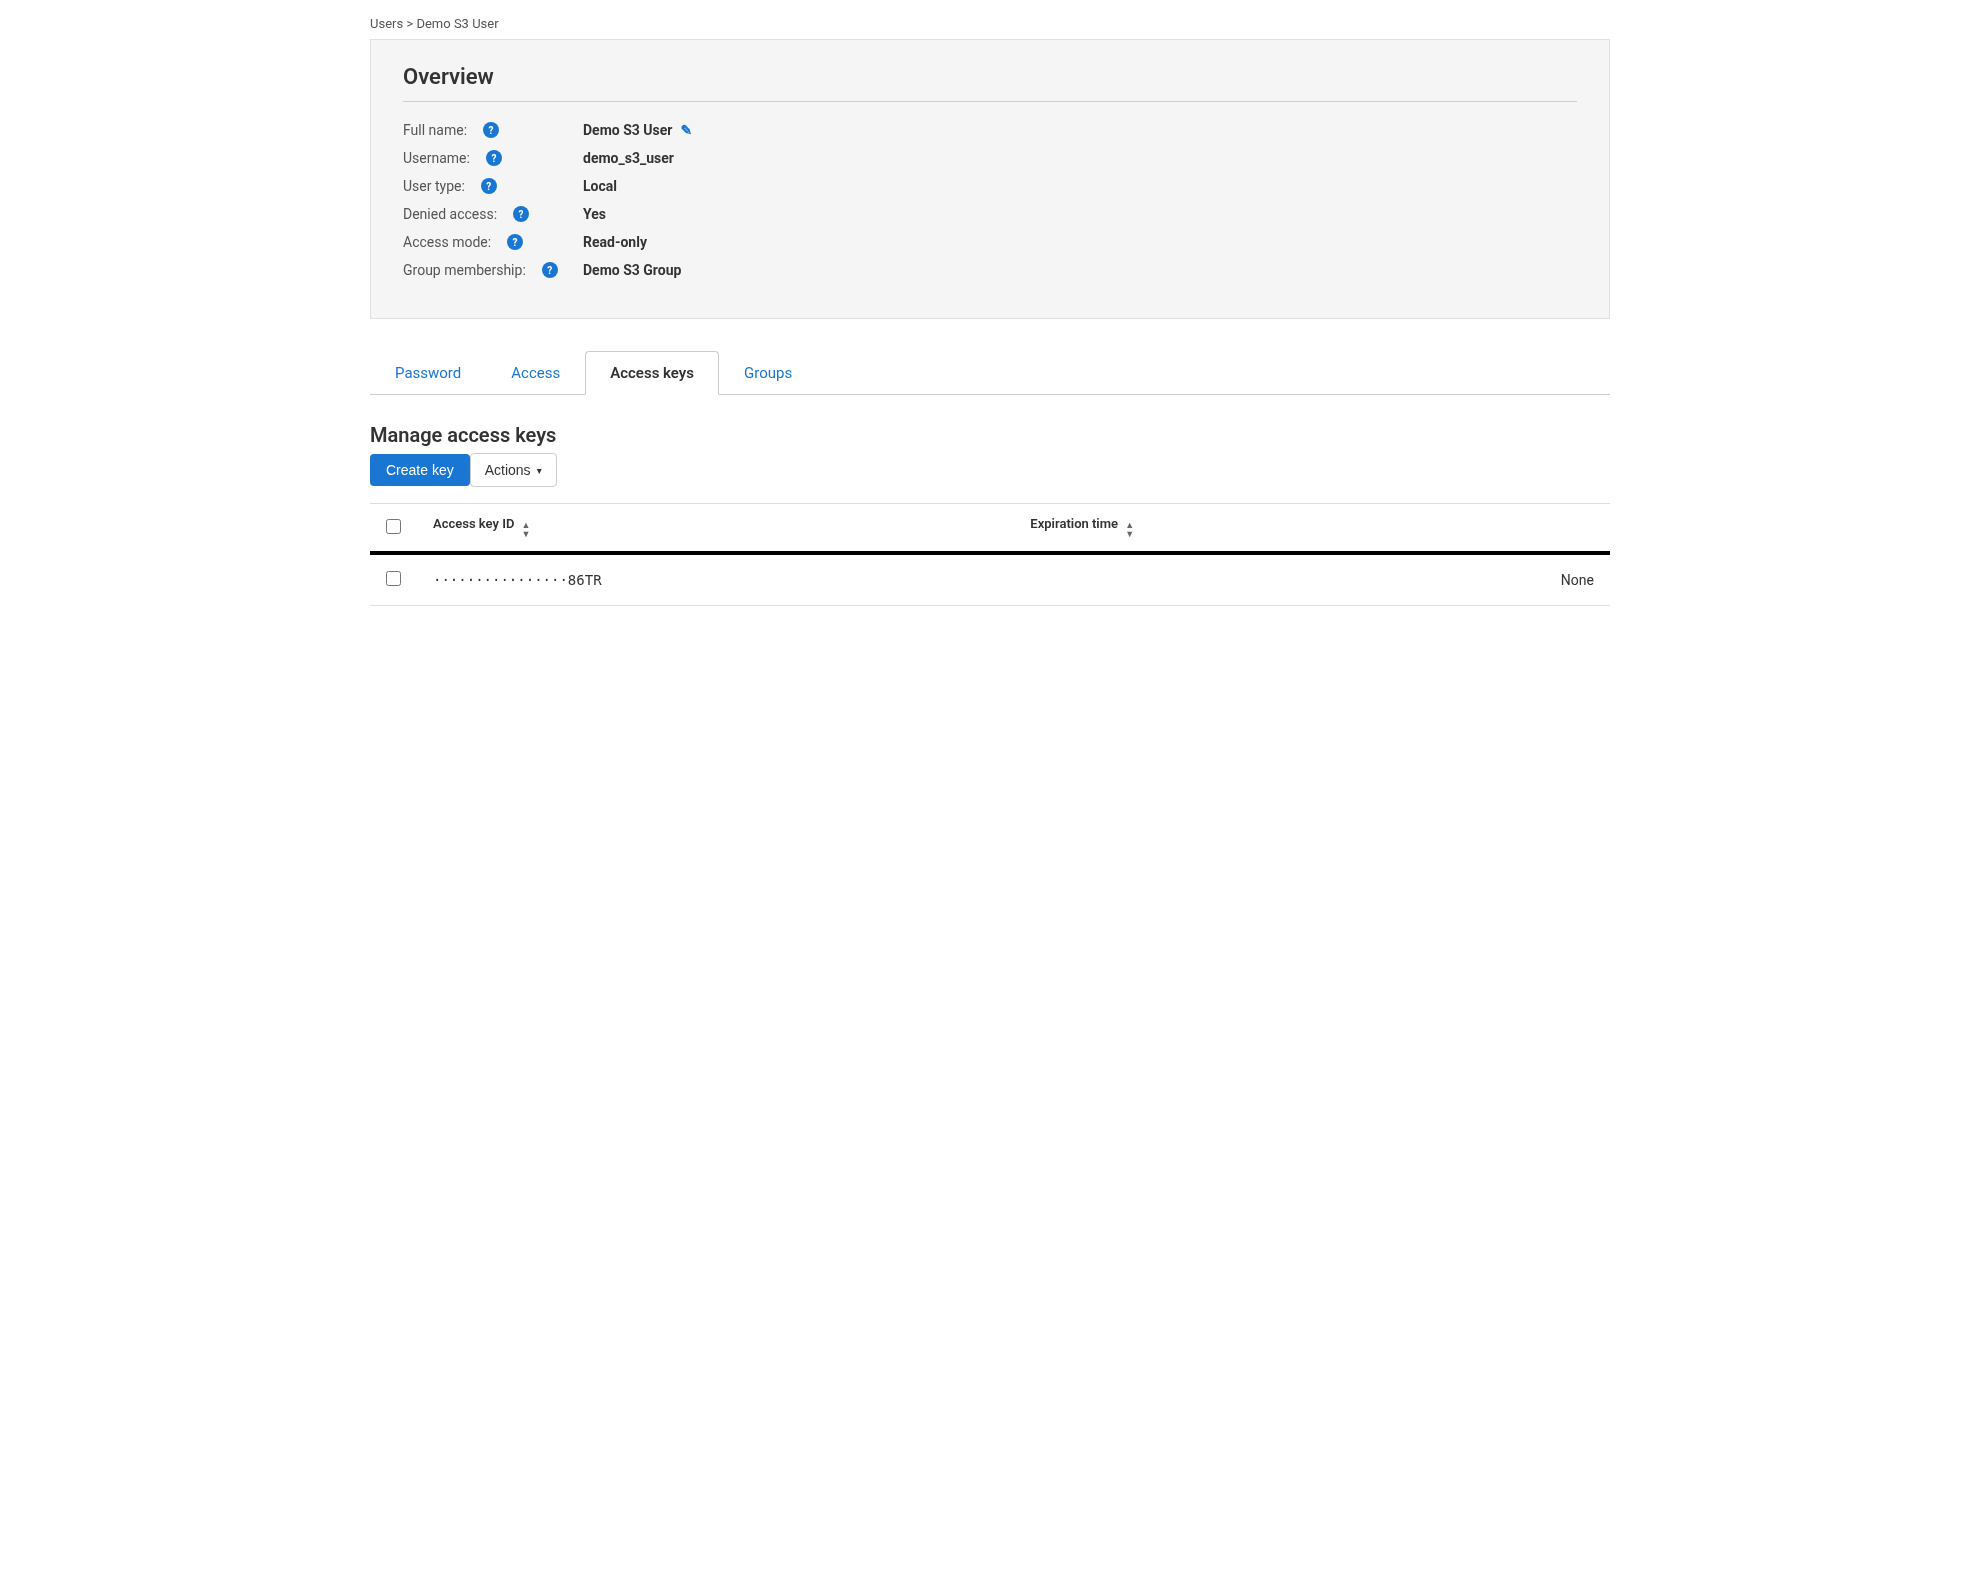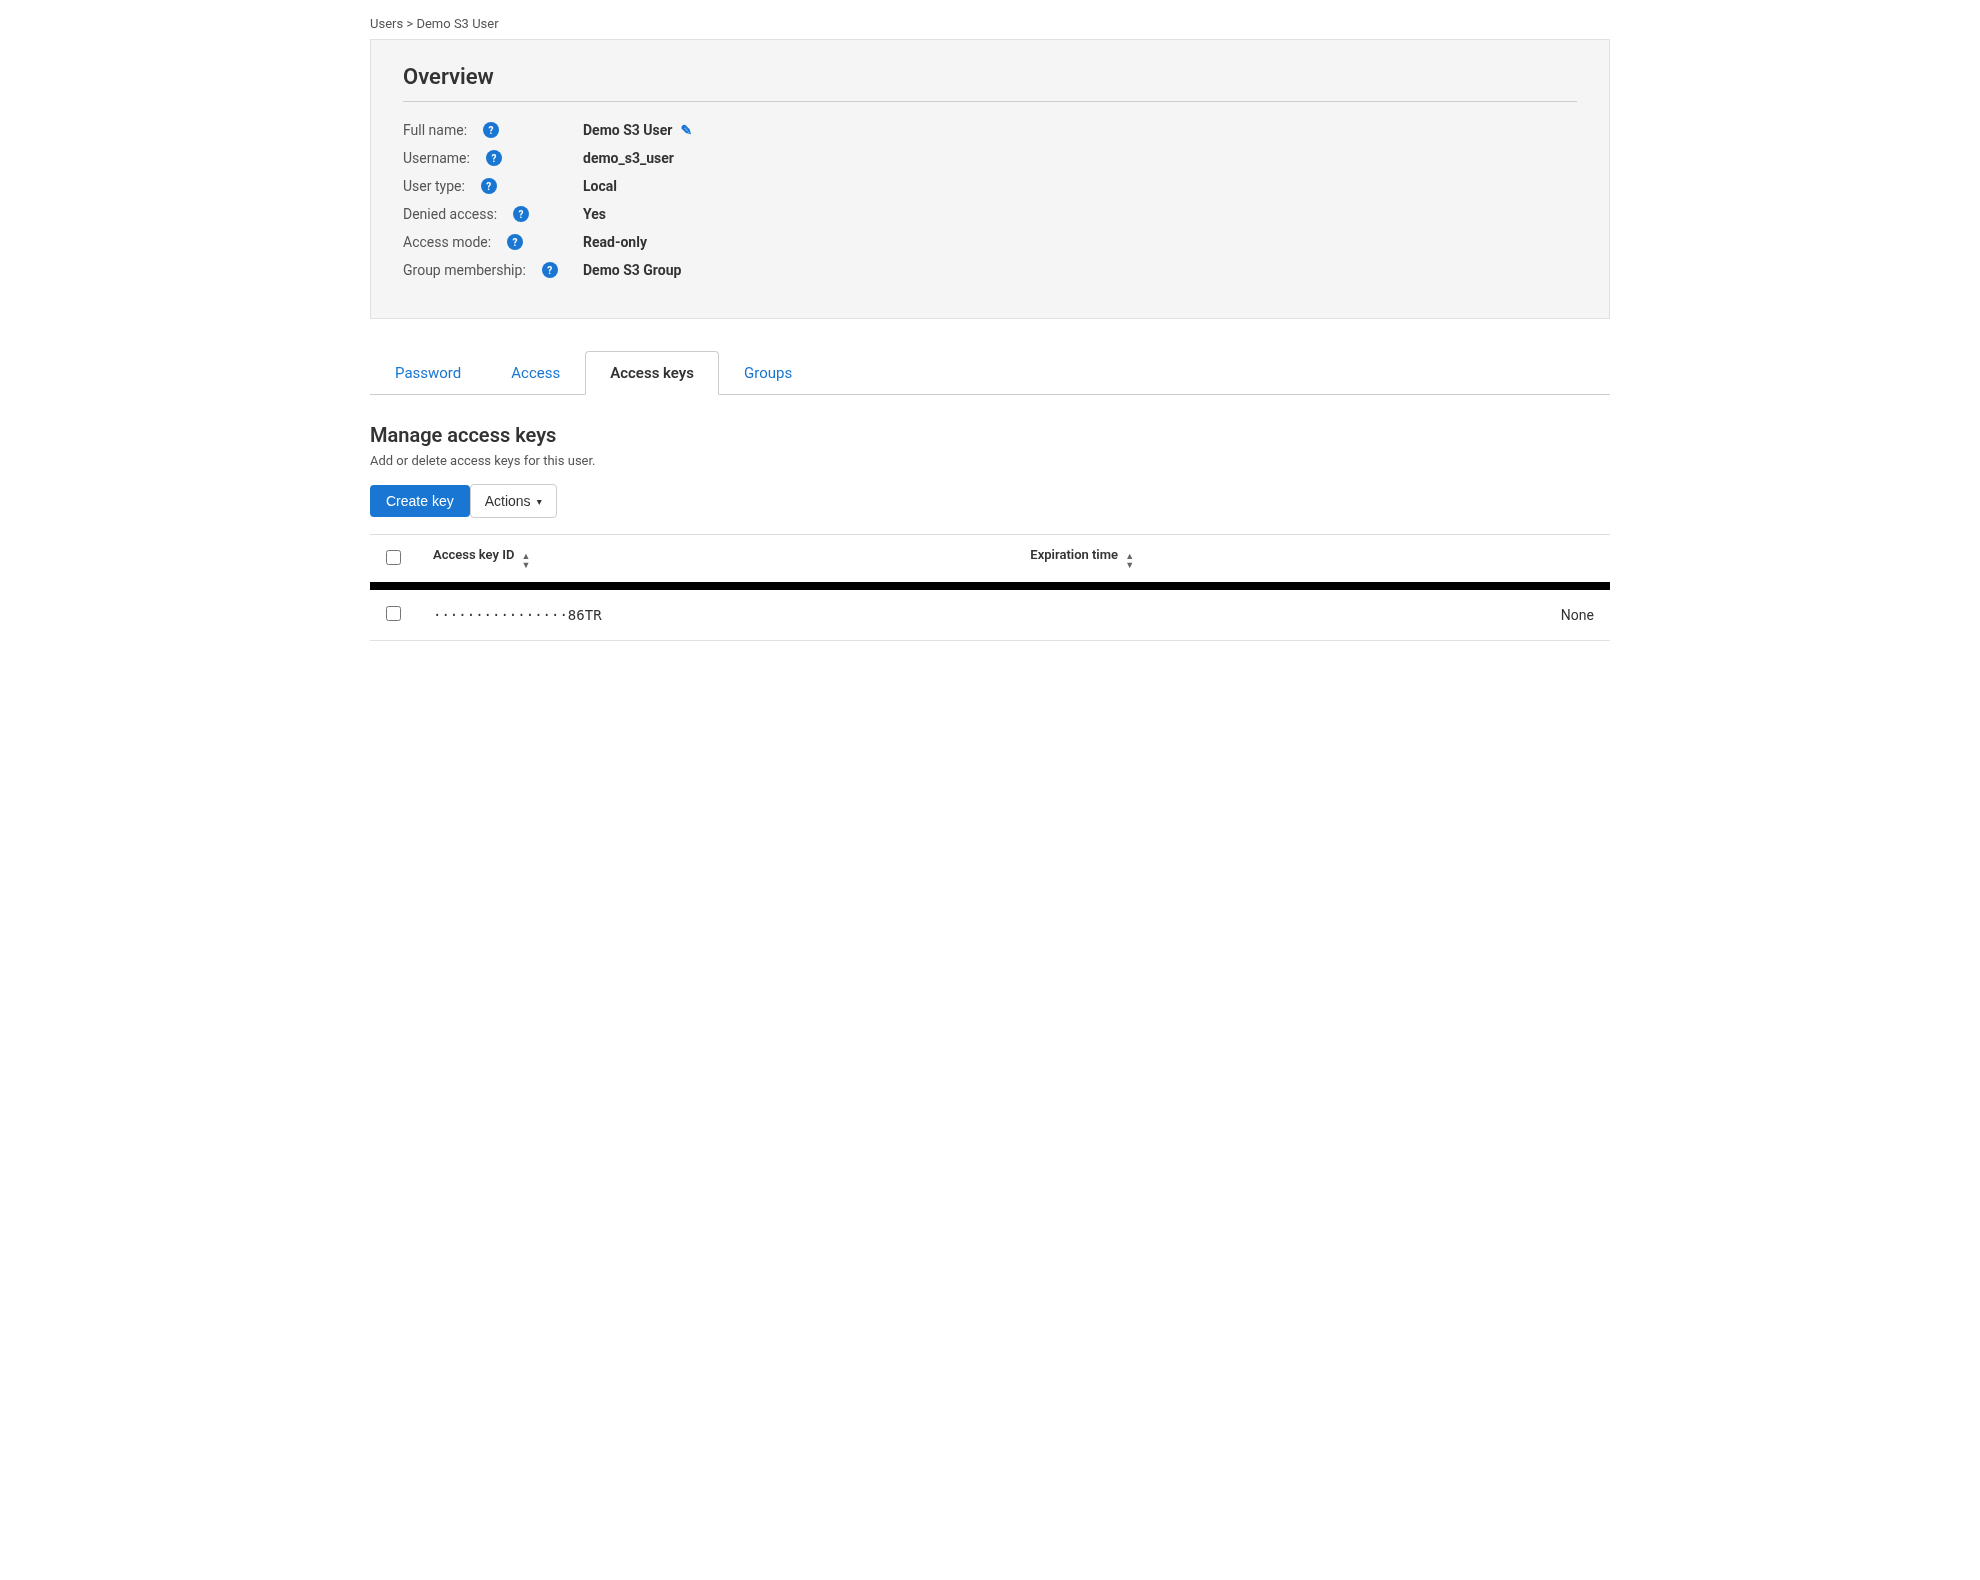--- a/index.html
+++ b/index.html
@@ -157,21 +157,21 @@
       font-size: 10px;
     }
 
     table {
       width: 100%;
       border-collapse: collapse;
     }
 
     thead tr {
       border-top: 1px solid #ddd;
-      border-bottom: 8px solid #000000;
+      border-bottom: 4px solid #000000;
     }
 
     th {
       padding: 12px 16px;
       text-align: left;
       font-weight: 600;
       font-size: 13px;
       color: #333;
     }
 
@@ -313,21 +313,20 @@
   <a class="tab active" href="#">
     <span>Access keys</span>
   </a>
   <a class="tab" href="#">
     <span>Groups</span>
   </a>
 </div>
 
 <div>
   <h2 class="section-title">Manage access keys</h2>
-  <p class="section-subtitle">Add or delete access keys for this user.</p>
 
   <div class="toolbar">
     <button class="btn-primary">Create key</button>
     <button class="btn-actions">
       <span>Actions</span>
       <span class="chevron-down">▾</span>
     </button>
   </div>
 
   <table>

